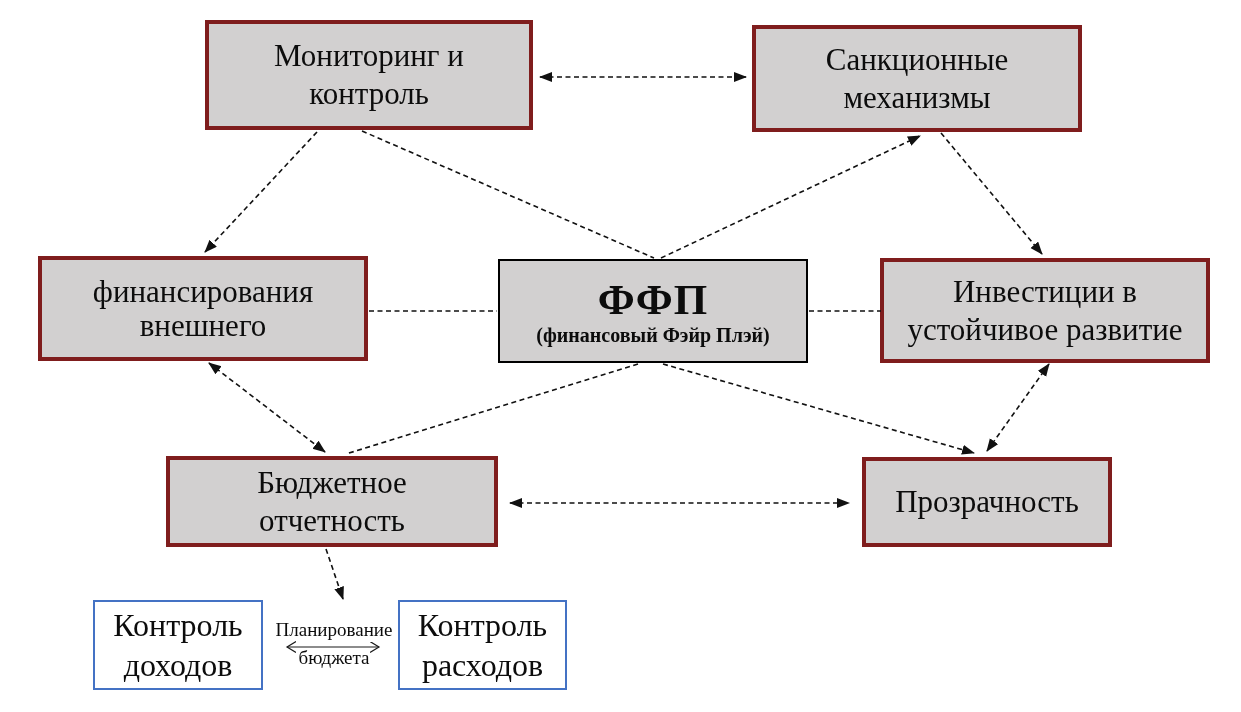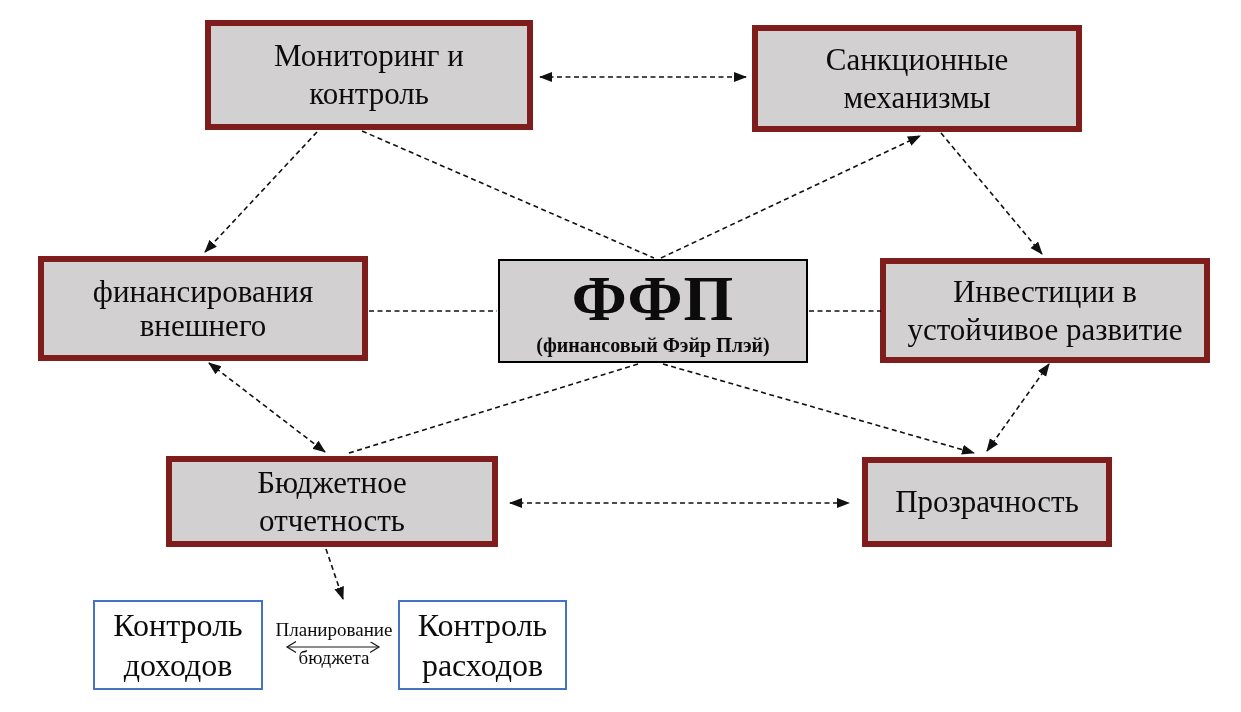--- a/index.html
+++ b/index.html
@@ -9,31 +9,31 @@
     background:#ffffff;
     font-family:"Liberation Serif","DejaVu Serif",serif;
     color:#0c0c0c;
     overflow:hidden;
   }
   .node{
     position:absolute;
     display:flex;flex-direction:column;align-items:center;justify-content:center;
     text-align:center;
     background:#d2d0d0;
-    border:6px solid #7f1d1d;
+    border:4px solid #7f1d1d;
     box-sizing:border-box;
     line-height:1.22;
     font-size:31px;
   }
   .node.three-line{line-height:1.08;}
   .node.ffp{
     border:2.5px solid #000000;
     line-height:1.0;
   }
-  .ffp-title{font-size:64px;font-weight:bold;letter-spacing:1px;}
+  .ffp-title{font-size:43px;font-weight:bold;letter-spacing:1px;}
   .ffp-sub{font-size:20px;font-weight:bold;margin-top:4px;}
   .node.control{
     background:#ffffff;
     border:2px solid #4472c4;
     font-size:32px;
     line-height:1.25;
   }
   .planning{
     position:absolute;
     left:266px;top:620px;width:136px;

